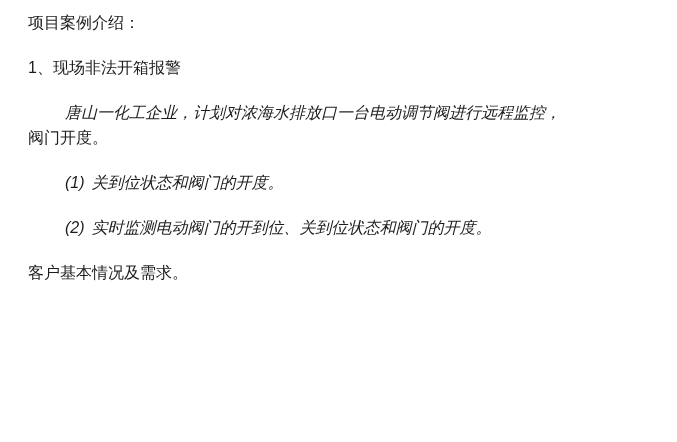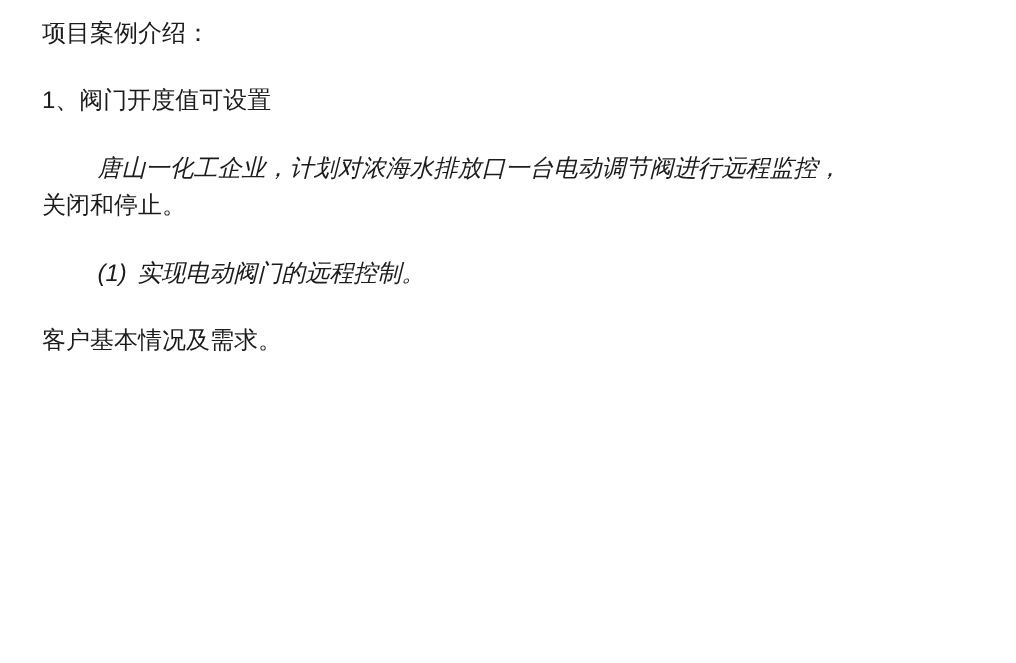--- a/index.html
+++ b/index.html
@@ -48,34 +48,39 @@
 </head>
 <body>
 
 <div class="doc">
 
   <p class="block first">
     <span class="line">项目案例介绍：</span>
   </p>
 
   <p class="block">
-    <span class="heading-num">1、</span><span>阀门开度值可设置</span>
+    <span class="heading-num">1、</span><span>现场非法开箱报警</span>
   </p>
 
   <div class="block">
     <div class="line indent">唐山一化工企业，计划对浓海水排放口一台电动调节阀进行远程监控，</div>
-    <div class="line">关闭和停止。</div>
+    <div class="line">阀门开度。</div>
   </div>
 
   <div class="block">
     <div class="line indent">
-      <span class="num">(1)</span><span>实现电动阀门的远程控制。</span>
+      <span class="num">(1)</span><span>关到位状态和阀门的开度。</span>
     </div>
   </div>
 
+  <div class="block">
+    <div class="line indent">
+      <span class="num">(2)</span><span>实时监测电动阀门的开到位、关到位状态和阀门的开度。</span>
+    </div>
+  </div>
 
   <div class="block">
     <div class="line">客户基本情况及需求。</div>
   </div>
 
 
 
 </div>
 
 </body></html>

